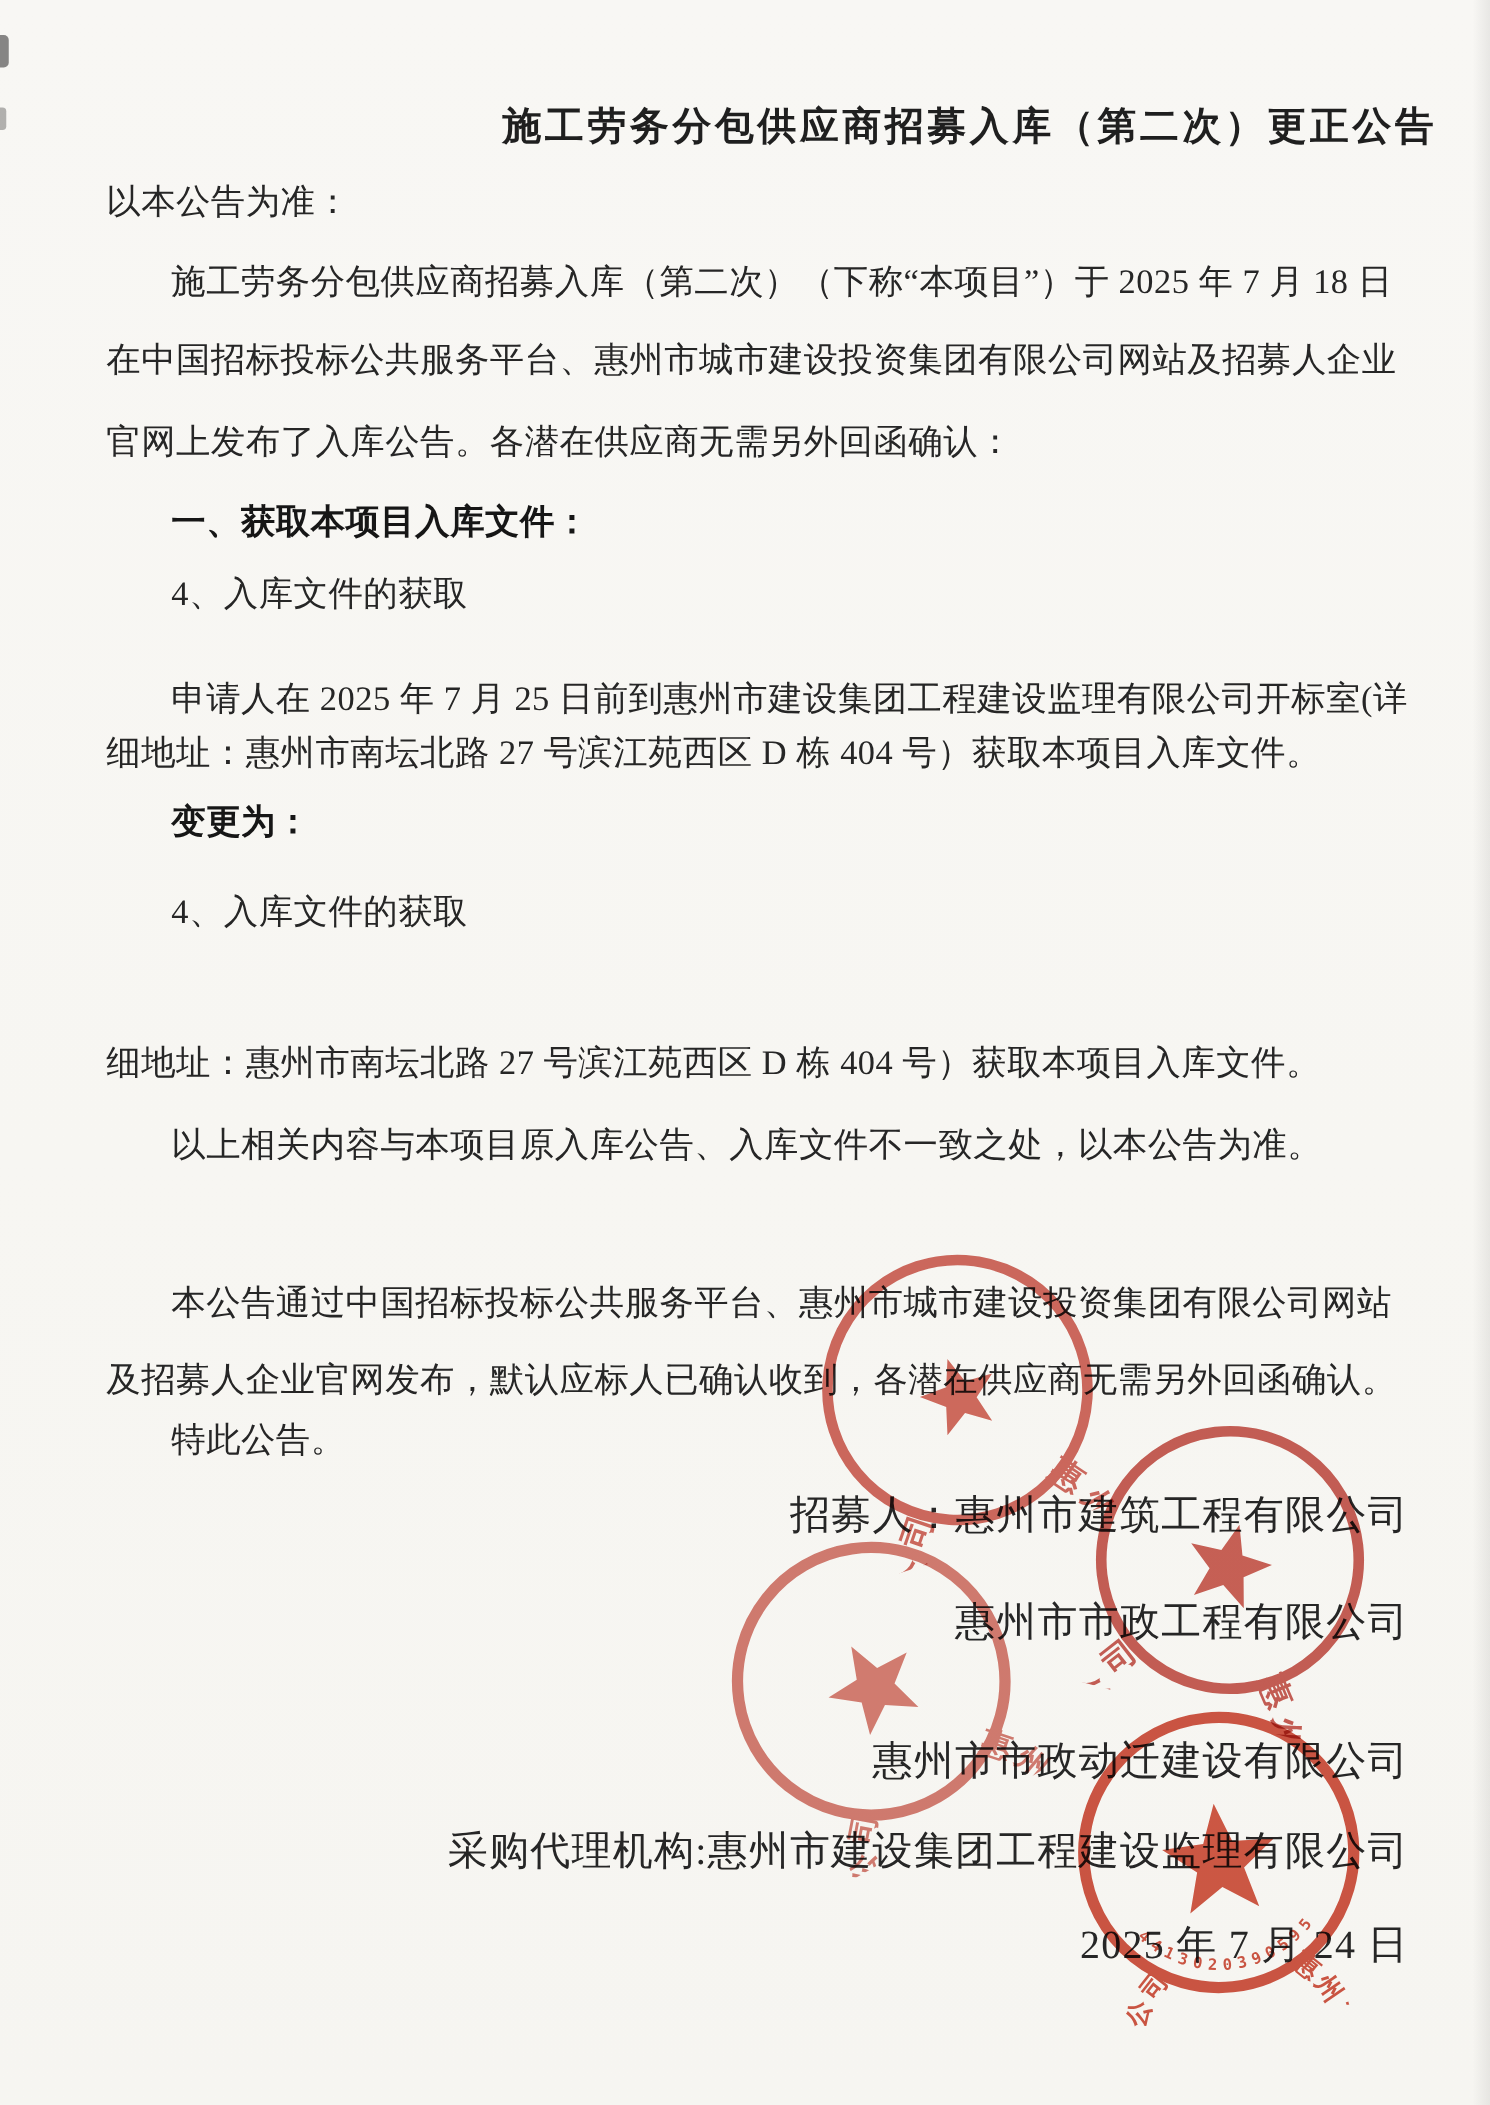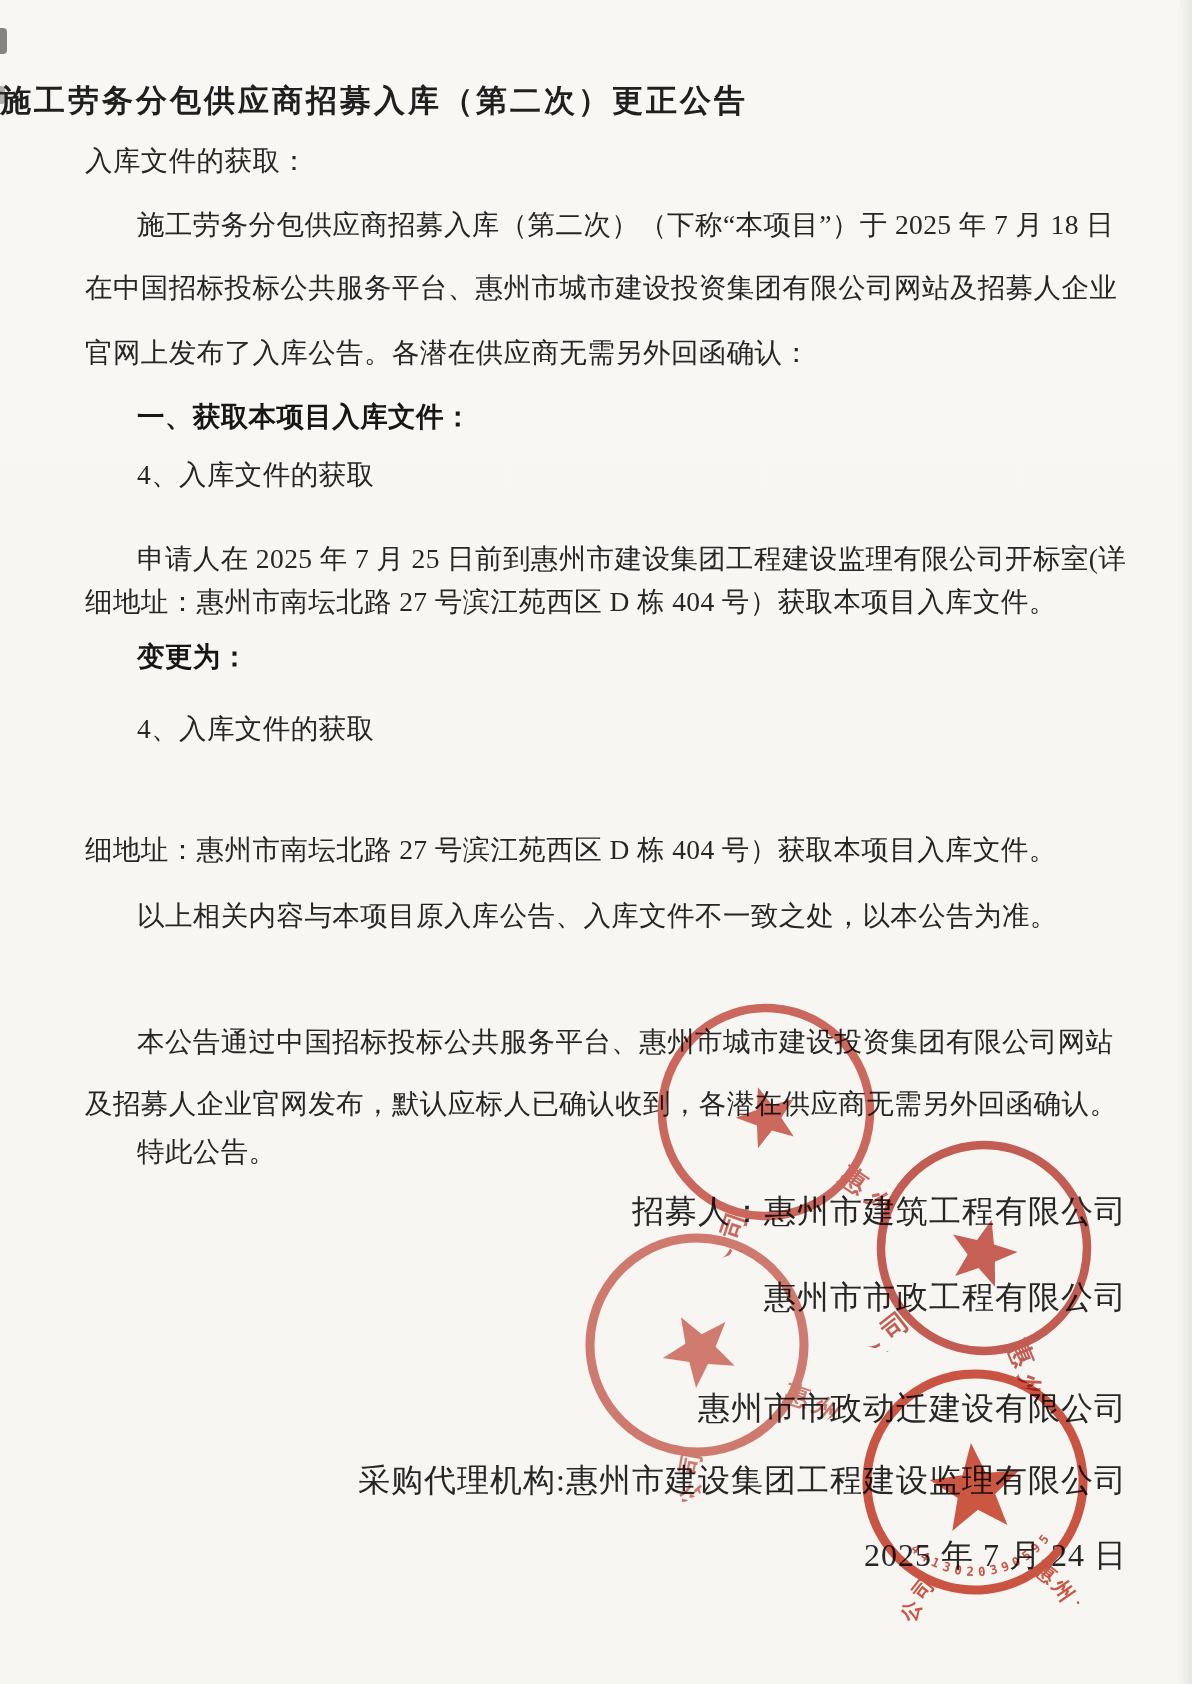--- a/index.html
+++ b/index.html
@@ -22,21 +22,21 @@
   .corner-mark-a{
     position:absolute;left:0;top:28px;width:7px;height:26px;
     background:rgba(40,40,40,.55);border-radius:0 4px 4px 0;
   }
   .corner-mark-b{
     position:absolute;left:0;top:86px;width:5px;height:18px;
     background:rgba(60,60,60,.38);border-radius:0 3px 3px 0;
   }
   .title{
     position:absolute;top:80px;left:0;width:1150px;
-    text-align:left;
+    text-align:right;
     font-size:31px;font-weight:bold;color:#1f1f1f;
     letter-spacing:3px;
     white-space:nowrap;
   }
   .line{
     position:absolute;left:85px;
     font-size:27.5px;color:#262626;
     letter-spacing:0.4px;
     white-space:nowrap;
     line-height:34px;
@@ -59,21 +59,21 @@
   .s3{left:567px;top:1215px;opacity:.78;transform:rotate(-30deg);}
   .s4{left:843px;top:1350px;opacity:.9;transform:rotate(-6deg);}
 </style>
 </head>
 <body>
 
 <div class="page">
 
   <div class="title">施工劳务分包供应商招募入库（第二次）更正公告</div>
 
-  <div class="line" style="top:144px">入库文件的获取：</div>
+  <div class="line" style="top:144px">以本公告为准：</div>
   <div class="line indent" style="top:208px">施工劳务分包供应商招募入库（第二次）（下称“本项目”）于 2025 年 7 月 18 日</div>
   <div class="line" style="top:271px">在中国招标投标公共服务平台、惠州市城市建设投资集团有限公司网站及招募人企业</div>
   <div class="line" style="top:336px">官网上发布了入库公告。各潜在供应商无需另外回函确认：</div>
   <div class="line indent bold" style="top:400px">一、获取本项目入库文件：</div>
   <div class="line indent" style="top:458px">4、入库文件的获取</div>
   <div class="line indent" style="top:542px">申请人在 2025 年 7 月 25 日前到惠州市建设集团工程建设监理有限公司开标室(详</div>
   <div class="line" style="top:585px">细地址：惠州市南坛北路 27 号滨江苑西区 D 栋 404 号）获取本项目入库文件。</div>
   <div class="line indent bold" style="top:640px">变更为：</div>
   <div class="line indent" style="top:712px">4、入库文件的获取</div>
   <div class="line" style="top:833px">细地址：惠州市南坛北路 27 号滨江苑西区 D 栋 404 号）获取本项目入库文件。</div>

